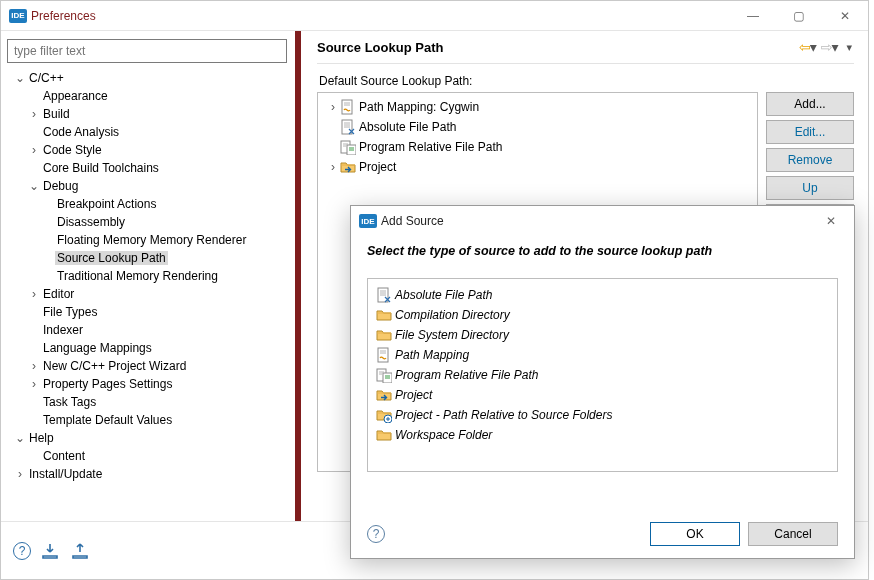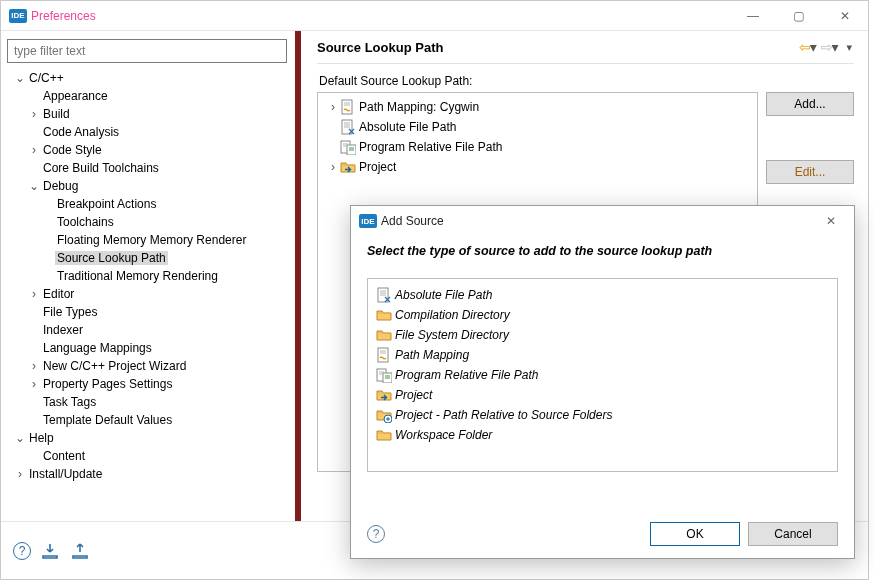--- a/index.html
+++ b/index.html
@@ -2,21 +2,21 @@
 <html><head>
   <meta charset="utf-8">
   <style>
     * { box-sizing: border-box; font-family: "Segoe UI", Tahoma, sans-serif; font-size: 12px; }
     html, body { margin: 0; padding: 0; width: 874px; height: 580px; background: #fff; overflow: hidden; color: #000; }
 
     
     .pref-window { position: relative; width: 869px; height: 580px; border: 1px solid #c9c9c9; background: #fff; }
     .titlebar { height: 30px; display: flex; align-items: center; border-bottom: 1px solid #e5e5e5; }
     .titlebar .app-icon { width: 18px; height: 14px; margin: 0 4px 0 8px; background: #1e7bbf; color: #fff; font-size: 8px; font-weight: bold; display: flex; align-items: center; justify-content: center; border-radius: 2px; }
-    .titlebar .ttl { color: #ec4899; flex: 1; }
+    .titlebar .ttl { color: #7f1d1d; flex: 1; }
     .winctrls { display: flex; height: 100%; }
     .winctrls div { width: 46px; display: flex; align-items: center; justify-content: center; color: #666; }
 
     .body { display: flex; height: 490px; }
     .left { width: 300px; border-right: 6px solid #7f1d1d; padding: 8px 6px; display:flex; flex-direction:column;}
     .filter { width: 280px; height: 24px; border: 1px solid #7a7a7a; padding: 3px 6px; color:#6b6b6b; }
     .tree-scroll{ position:relative; flex:1; margin-top:6px; overflow:hidden;}
     .tree { position:absolute; inset:0; overflow-y:auto; padding-right:4px;}
     .row { display: flex; align-items: center; height: 18px; padding: 0 2px; white-space: nowrap; }
     .tw { width: 14px; display: inline-flex; justify-content: center; color:#595959;}
@@ -35,21 +35,21 @@
     .navbtns span{font-size:14px;}
     .arrow-y{color:#e8a100;}
     .drop{color:#555; font-size:9px; margin-left:-3px; margin-right:2px;}
 
     .grp-label{ margin:8px 0 4px 2px; }
     .path-panel { display:flex; gap:8px; }
     .path-list { flex:1; border:1px solid #bdbdbd; height:380px; padding:4px; }
     .path-list .row{height:20px;}
     .side-btns { width:88px; display:flex; flex-direction:column; gap:4px;}
     .side-btns button{ height:24px; border:1px solid #adadad; background:#e1e1e1; }
-    .side-btns button[disabled]{ color:#a16207;margin-top:40px; }
+    .side-btns button[disabled]{ color:#0369a1; }
 
     .footer { height: 58px; border-top: 1px solid #e5e5e5; display:flex; align-items:center; padding:0 12px;}
     .fic { display:inline-flex; gap:10px; font-size:18px; color:#2f6fa7; }
     .fic .q{ border:1.5px solid #2f6fa7; width:18px; height:18px; border-radius:50%; display:inline-flex; align-items:center; justify-content:center; font-size:12px; color:#2f6fa7;}
 
     
     .ico{width:16px;height:16px;display:inline-flex;align-items:center;justify-content:center;margin-right:3px;}
     svg{display:block;}
 
     
@@ -140,21 +140,21 @@
               <span class="lbl">Core Build Toolchains</span>
             </div>
           <div class="row" style="padding-left:20px">
               <span class="tw">⌄</span>
               <span class="lbl">Debug</span>
             </div>
           <div class="row" style="padding-left:48px">
               <span class="lbl">Breakpoint Actions</span>
             </div>
           <div class="row" style="padding-left:48px">
-              <span class="lbl">Toolchains</span>
+              <span class="lbl">Disassembly</span>
             </div>
           <div class="row" style="padding-left:48px">
               <span class="lbl">Floating Memory Memory Renderer</span>
             </div>
           <div class="row" style="padding-left:48px">
               <span class="lbl sel">Source Lookup Path</span>
             </div>
           <div class="row" style="padding-left:48px">
               <span class="lbl">Traditional Memory Rendering</span>
             </div>

